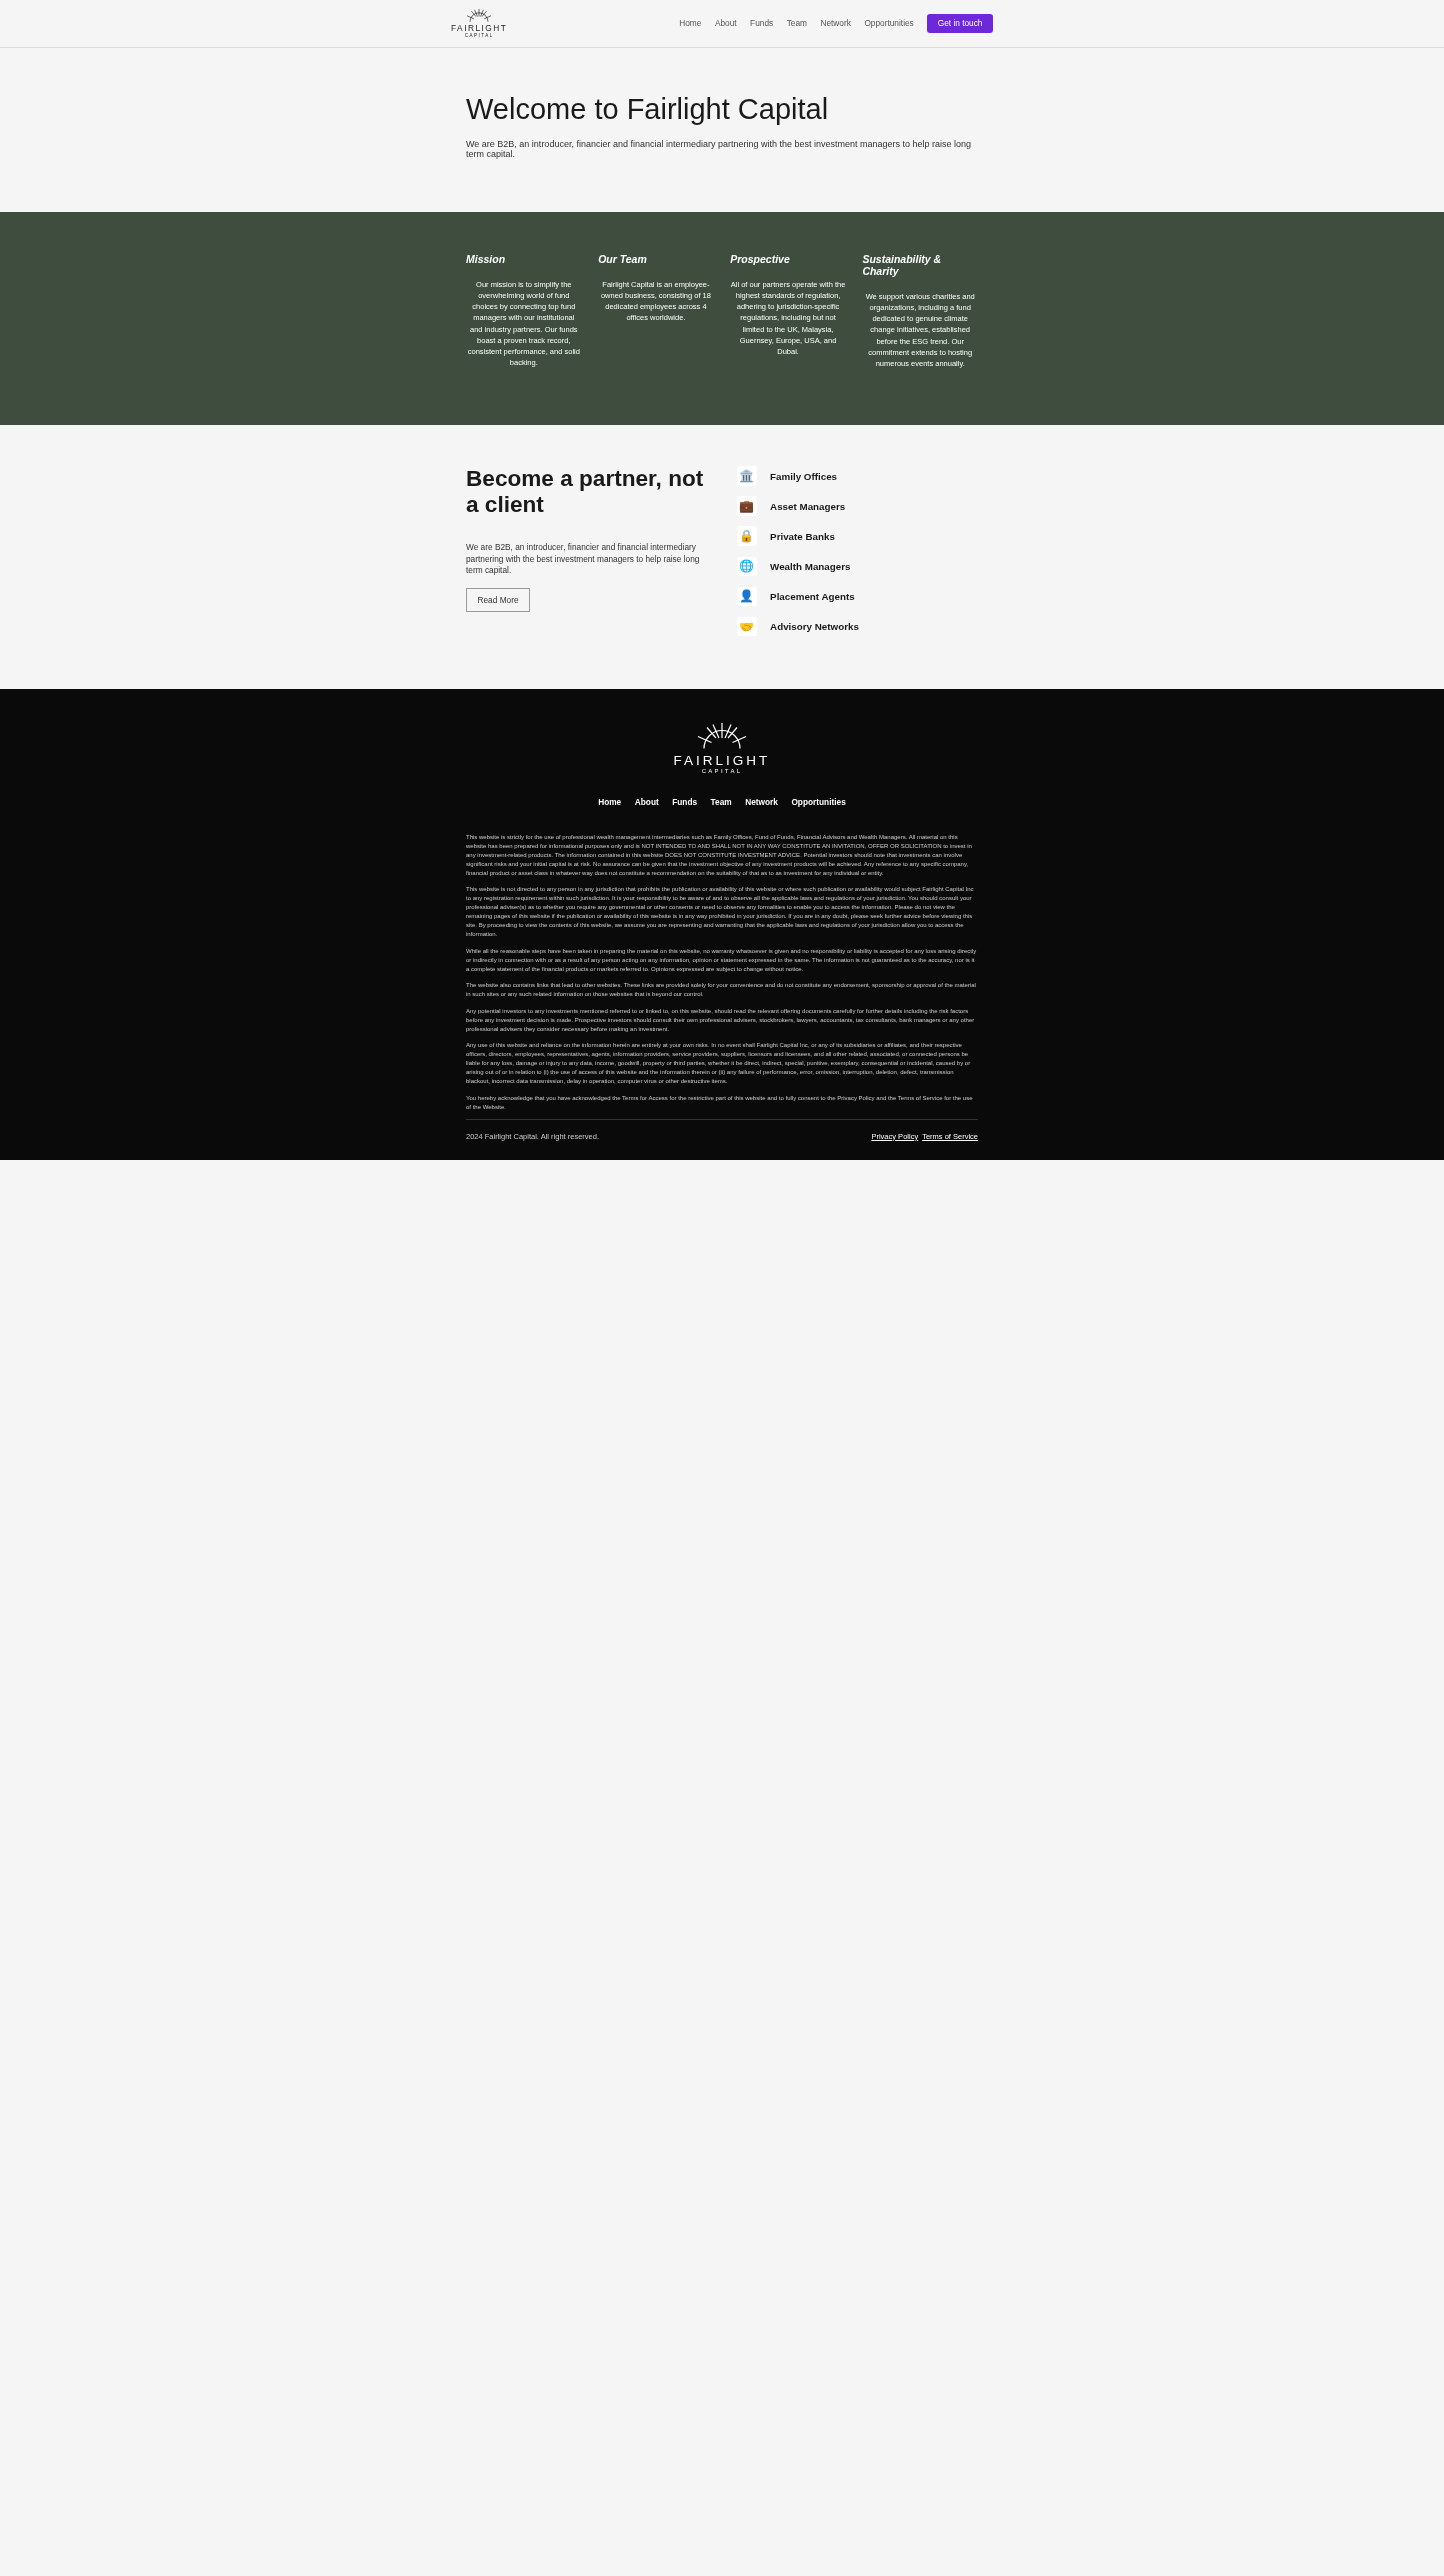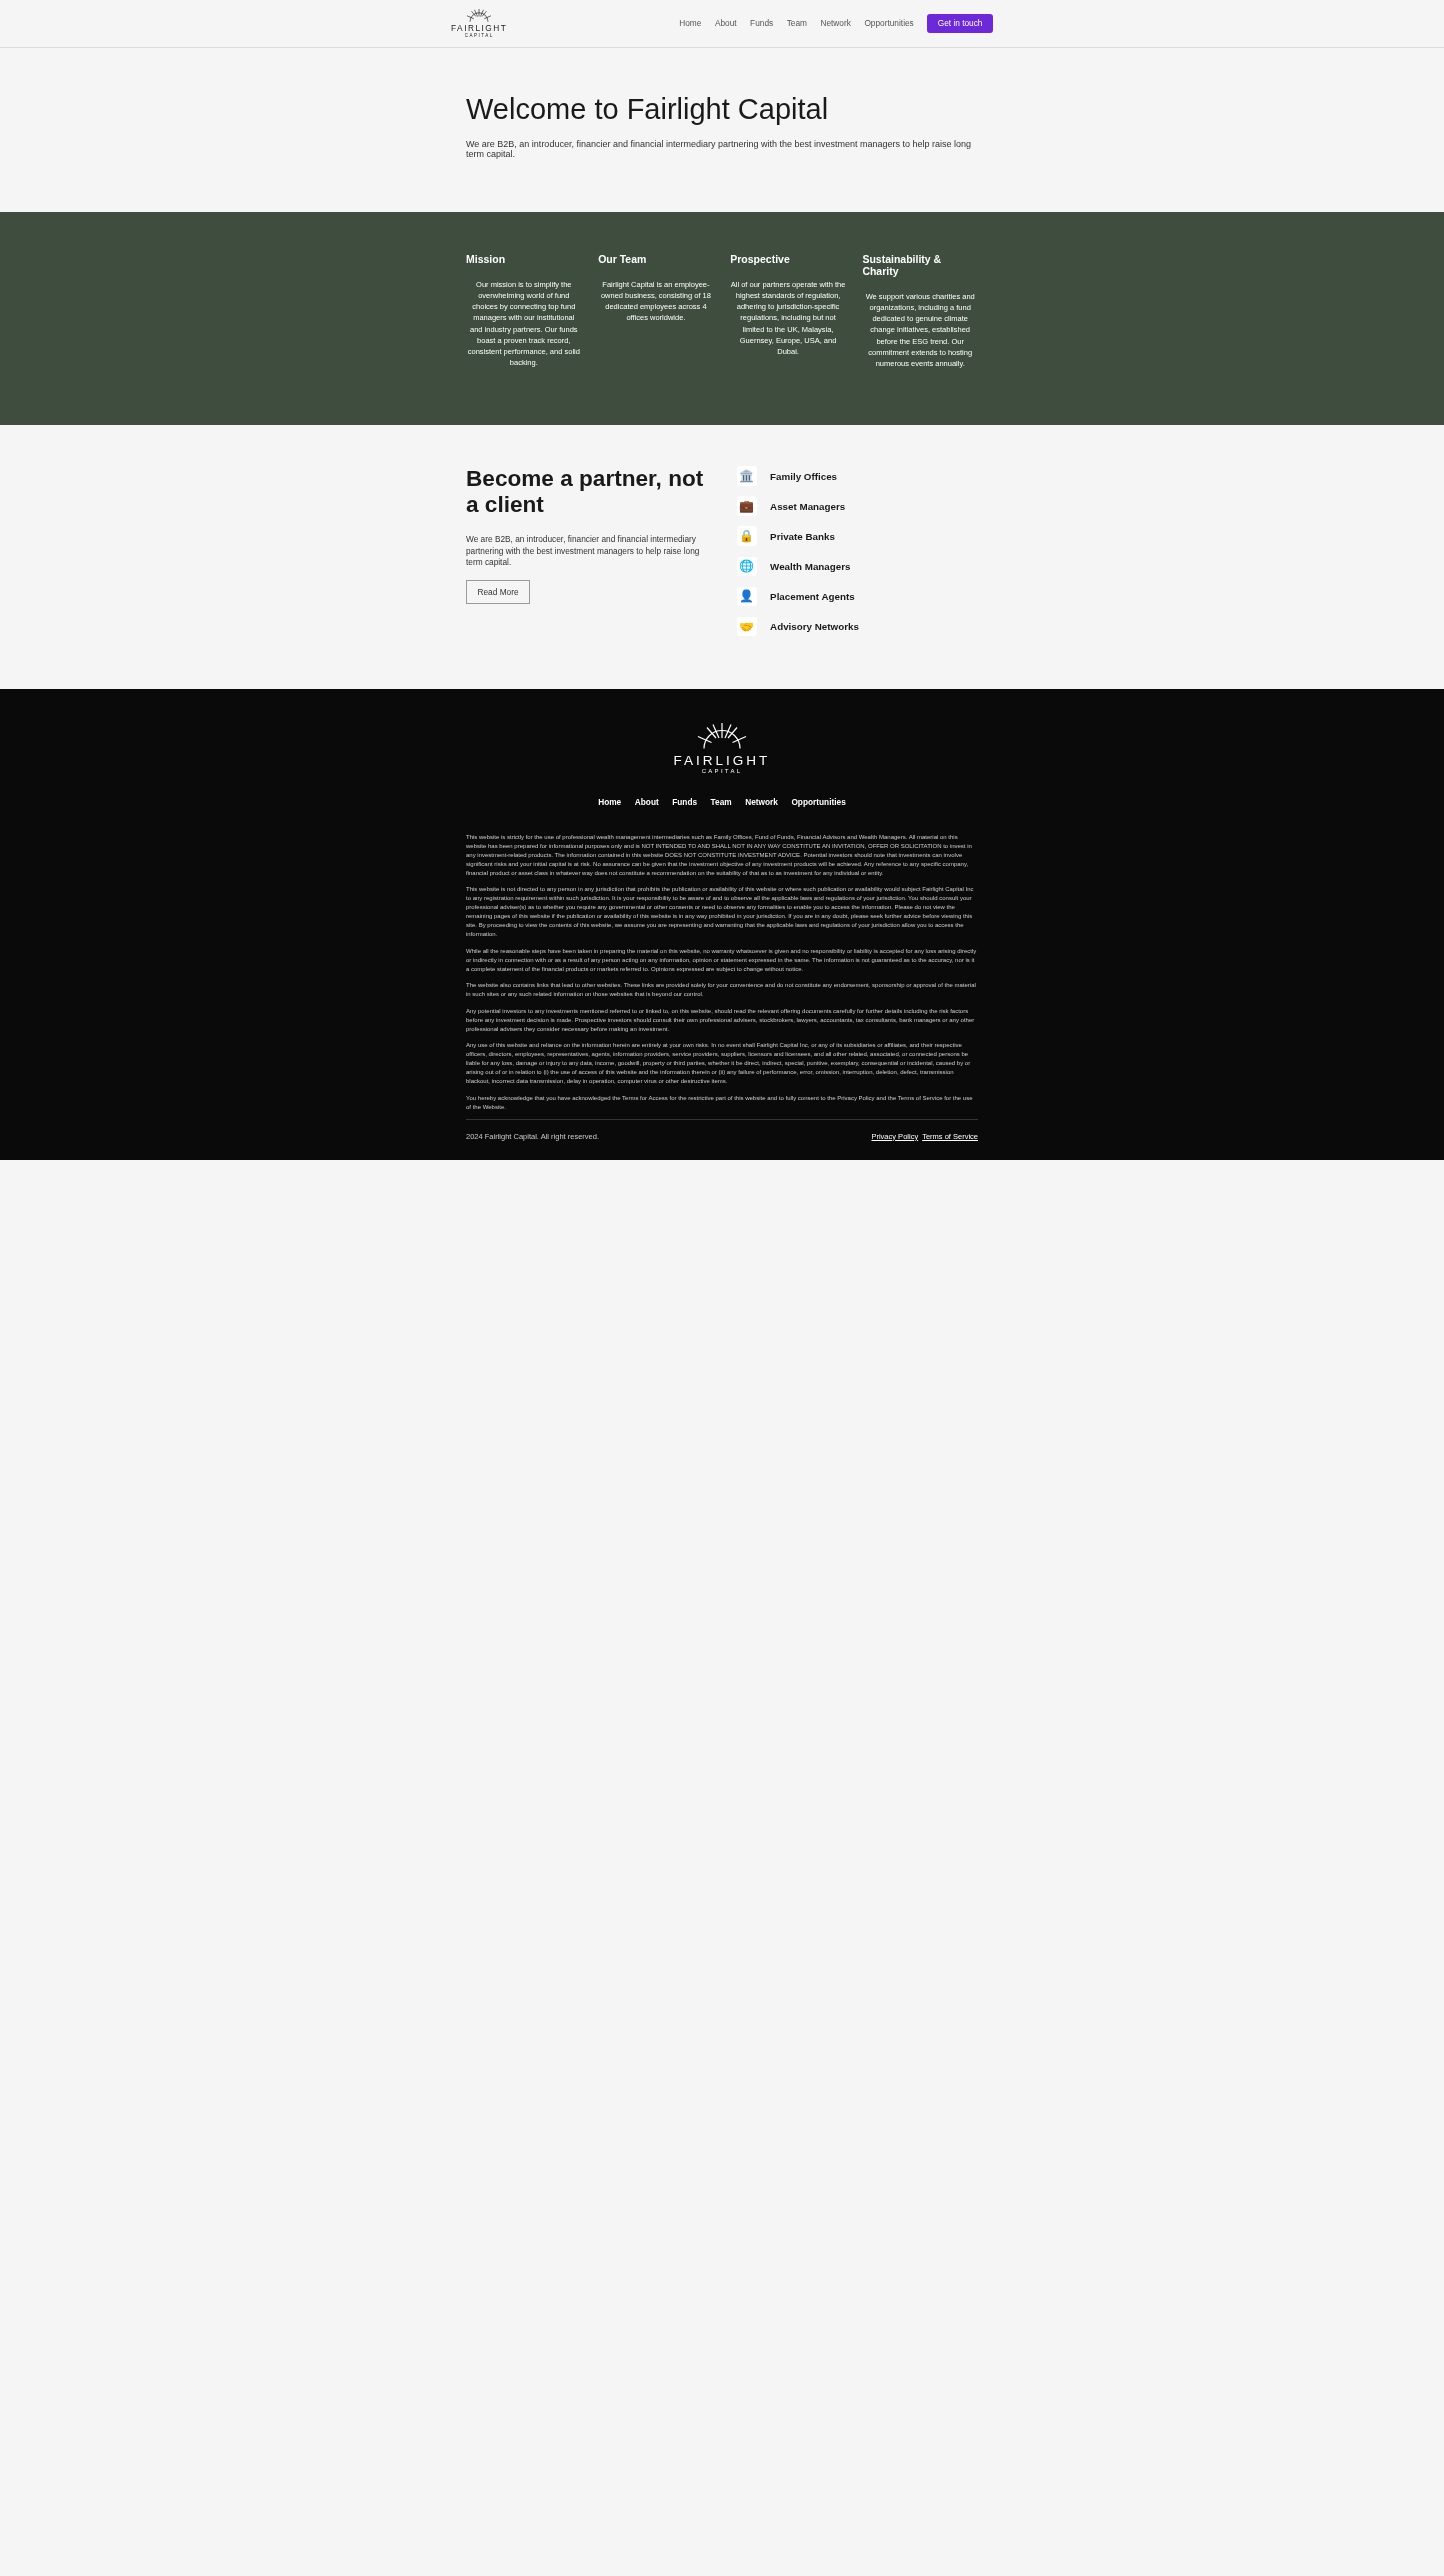--- a/index.html
+++ b/index.html
@@ -17,27 +17,27 @@
 .btn-dark { background: #6d28d9; color: #fff; padding: 4.5px 10.5px; border-radius: 3px; font-size: 8.3px; text-decoration: none; }
 
 
 .hero { padding: 45px 0 53px; }
 .hero h1 { font-size: 29px; font-weight: 400; margin-bottom: 13.5px; }
 .hero p { font-size: 9px; color: #333; }
 
 
 .band { background: #4a5a4a; background-image: linear-gradient(rgba(60,75,60,0.85), rgba(60,75,60,0.85)); color: #fff; padding: 41px 0 56px; }
 .cols { display: grid; grid-template-columns: repeat(4, 1fr); gap: 16.5px; }
-.col h3 { font-size: 10.5px; font-weight: 700; margin-bottom: 13.5px; }
+.col h3 { font-size: 10.5px; font-weight: 700; margin-bottom: 13.5px; font-style: italic; }
 .col p { font-size: 7.5px; line-height: 1.5; text-align: center; }
 
 
 .partner { padding: 41px 0 53px; }
 .partner-grid { display: grid; grid-template-columns: 1fr 1fr; gap: 30px; }
-.partner h2 { font-size: 22.6px; font-weight: 700; margin-bottom: 16px; line-height:1.15; }
+.partner h2 { font-size: 22.6px; font-weight: 700; margin-bottom: 24px; line-height:1.15; }
 .partner-left p { font-size: 8.3px; color: #333; margin-bottom: 10.5px; line-height:1.4; }
 .btn-outline { display: inline-block; border: 0.8px solid #999; padding: 6px 10.5px; font-size: 8.3px; color: #333; text-decoration: none; }
 .partner-list { display: flex; flex-direction: column; gap: 10.5px; }
 .partner-item { display: flex; align-items: center; gap: 13.5px; }
 .partner-icon { width: 19.6px; height: 19.6px; background: #fff; border-radius: 3px; display:flex; align-items:center; justify-content:center; font-size:12px; }
 .partner-item span.label { font-size: 9.8px; font-weight: 600; }
 
 
 footer { background: #0a0a0a; color: #fff; padding: 34px 0 19px; }
 .footer-logo { text-align: center; margin-bottom: 22.6px; }

